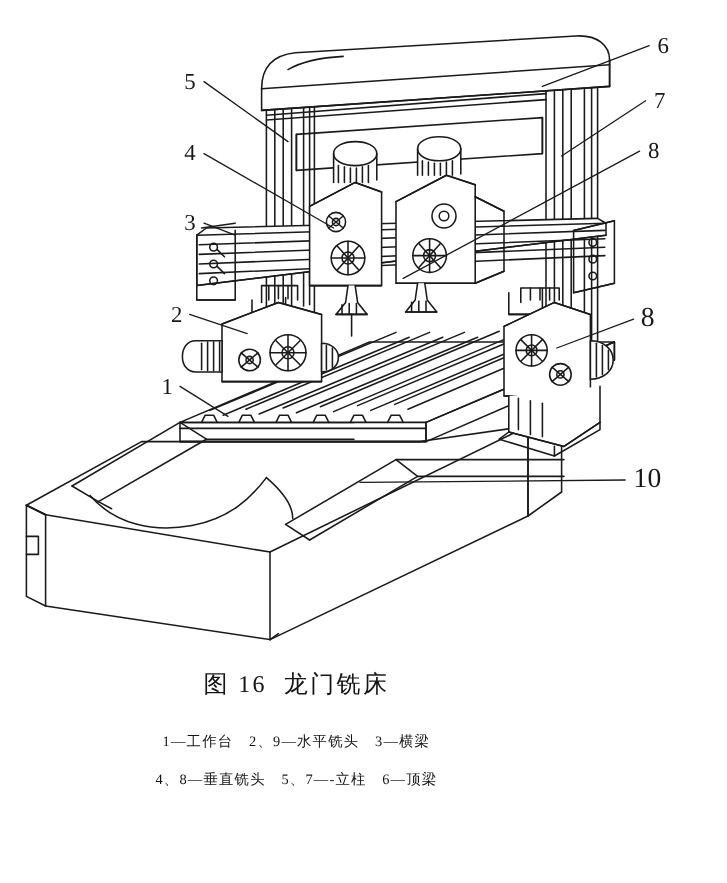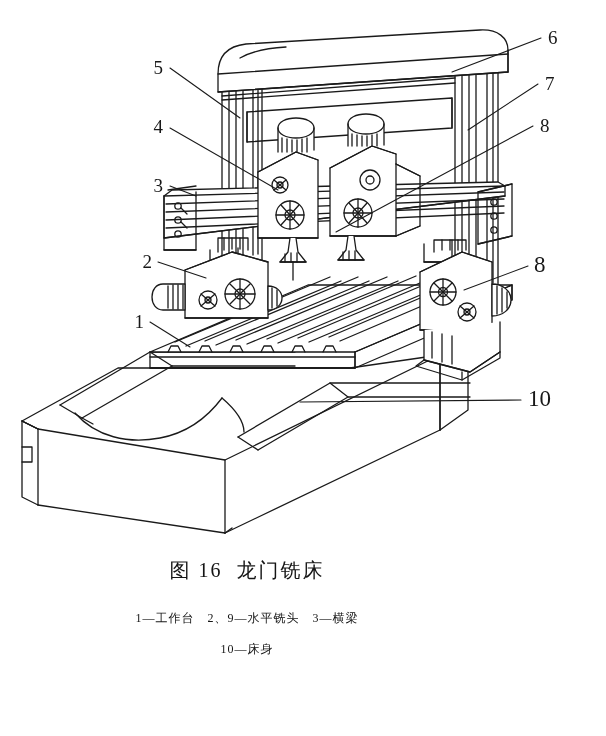--- a/index.html
+++ b/index.html
@@ -397,14 +397,14 @@
       <text class="callout-text" x="540" y="132" text-anchor="start">8</text>
       <text class="callout-text" x="534" y="272" text-anchor="start" style="font-size:23px">8</text>
       <text class="callout-text" x="528" y="406" text-anchor="start" style="font-size:23px">10</text>
     </g>
   </svg>
 </div>
 
 <div id="caption-block">
   <div id="figure-title">图 16  龙门铣床</div>
   <div class="legend-line first">1—工作台　2、9—水平铣头　3—横梁</div>
-  <div class="legend-line">10—床身</div>
+  <div class="legend-line">4、8—垂直铣头　5、7—-立柱　6—顶梁</div>
 </div>
 
 </body></html>

